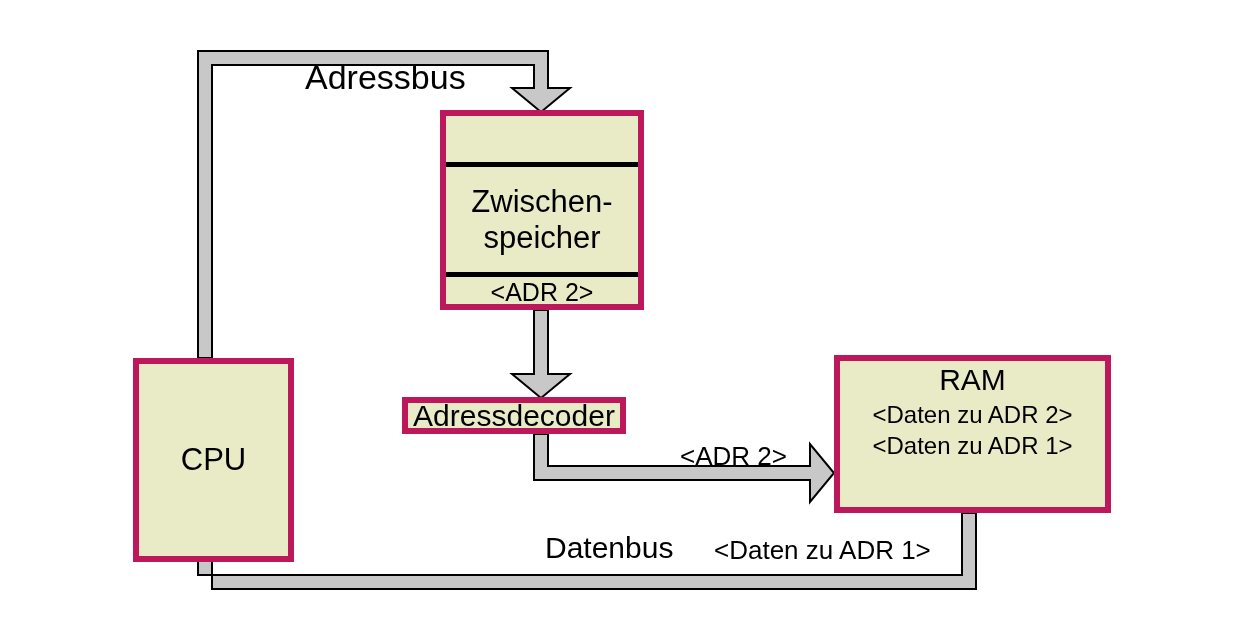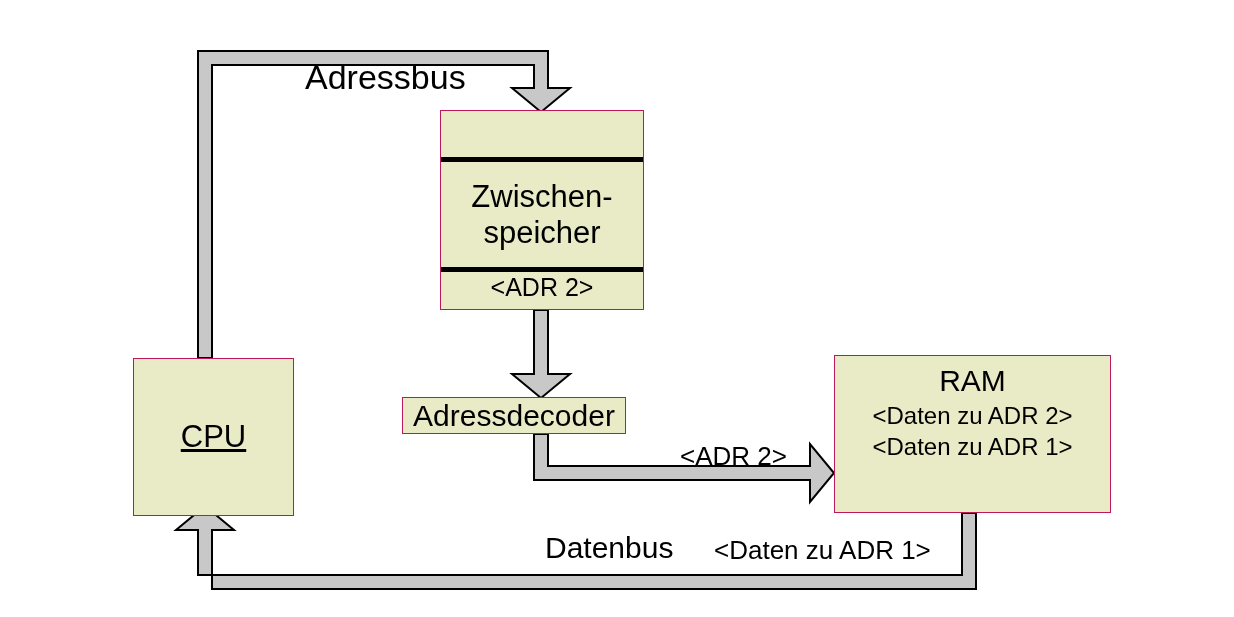--- a/index.html
+++ b/index.html
@@ -18,58 +18,58 @@
     overflow: hidden;
   }
   #stage svg {
     position: absolute;
     left: 0;
     top: 0;
   }
   .box {
     position: absolute;
     background: #e9eac6;
-    border: 1px solid #be185d;
+    border: 6px solid #be185d;
     box-sizing: border-box;
   }
   .box .row {
     box-sizing: border-box;
     display: flex;
     align-items: center;
     justify-content: center;
     text-align: center;
     color: #000000;
   }
   .divider {
     border-top: 5px solid #000000;
   }
   .lbl {
     position: absolute;
     color: #000000;
     white-space: nowrap;
     text-align: center;
   }
   
-  #cpu-box { left: 133px; top: 358px; width: 161px; height: 158px; text-decoration: underline; }
+  #cpu-box { left: 133px; top: 358px; width: 161px; height: 204px; }
   #cpu-box .row { width: 100%; height: 100%; font-size: 31px; }
 
   #zs-box { left: 440px; top: 110px; width: 204px; height: 200px; }
   #zs-row-empty { height: 46px; }
   #zs-row-name { height: 110px; font-size: 31px; line-height: 1.16; flex-direction: column; }
   #zs-row-adr { height: 36px; font-size: 25px; }
 
   #dec-box { left: 402px; top: 397px; width: 224px; height: 37px; }
   #dec-box .row { width: 100%; height: 100%; font-size: 30px; }
 
   #ram-box { left: 834px; top: 355px; width: 277px; height: 158px; }
   #ram-box .inner {
     width: 100%; height: 100%;
     display: flex; flex-direction: column;
     align-items: center; justify-content: flex-start;
-    padding-top: 6px; box-sizing: border-box;
+    box-sizing: border-box;
   }
   #ram-title { font-size: 30px; line-height: 1.25; }
   #ram-line1, #ram-line2 { font-size: 24px; line-height: 1.3; }
 
   #adressbus-label { left: 305px; top: 18px; font-size: 34px; margin-top: 40px; }
   #datenbus-label  { left: 516px; top: 531px; font-size: 30px; margin-left: 29px; }
   #daten-adr1-label{ left: 714px; top: 535px; font-size: 26px; }
   #adr2-arrow-label{ left: 680px; top: 441px; font-size: 26px; }
 </style>
 </head>

